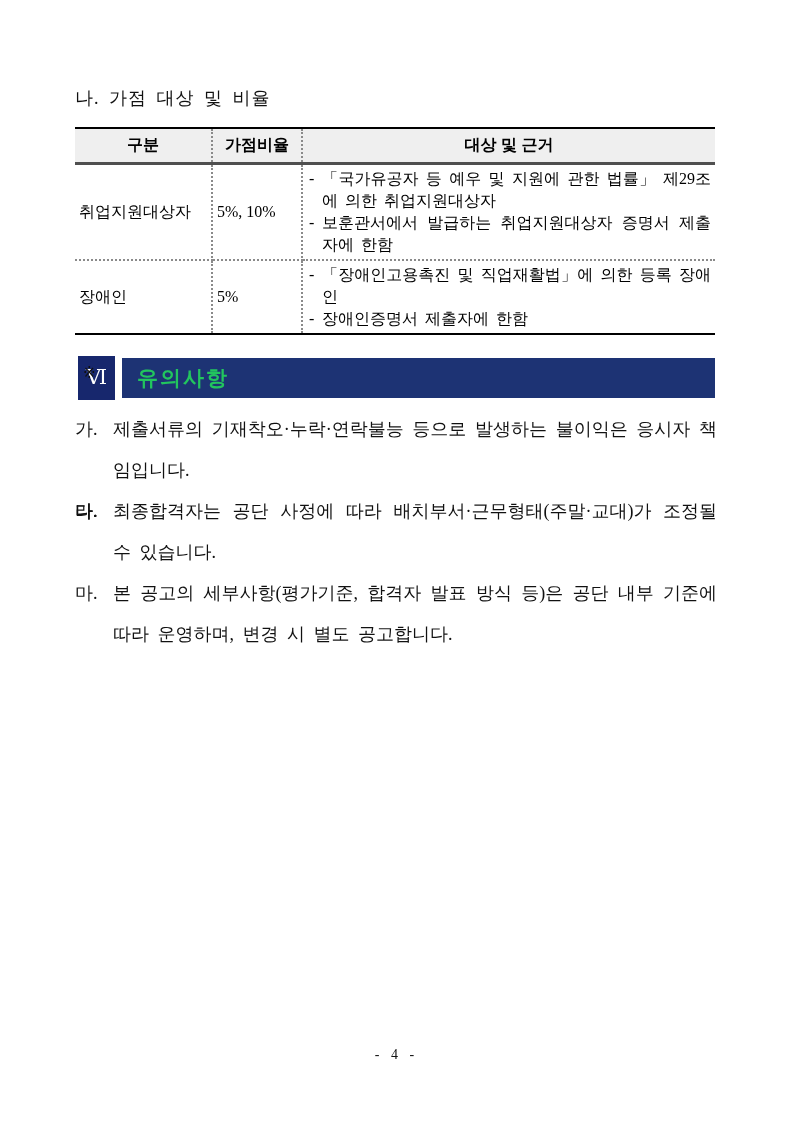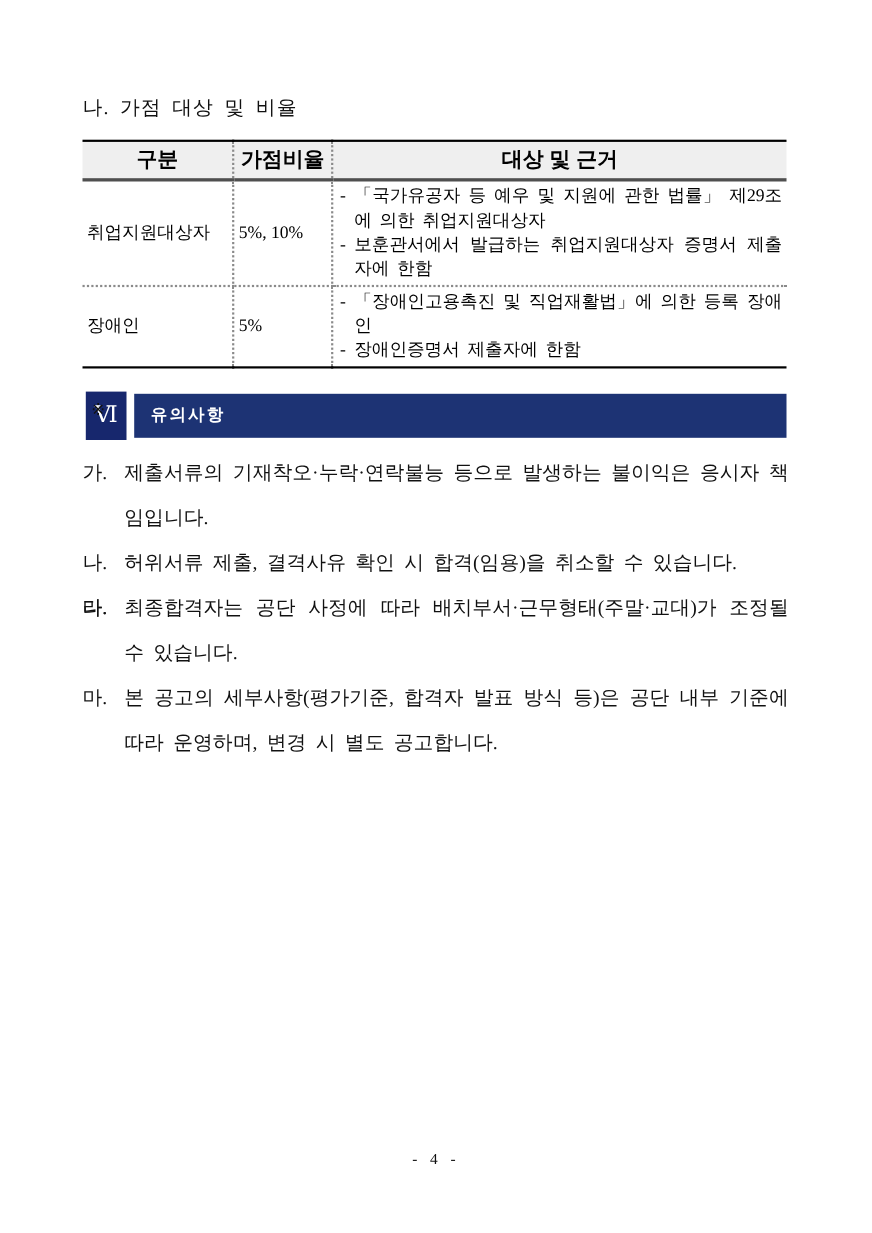--- a/index.html
+++ b/index.html
@@ -40,21 +40,21 @@
   }
   table.bonus col.c1 { width: 137px; }
   table.bonus col.c2 { width: 90px; }
   table.bonus col.c3 { width: 413px; }
   table.bonus th {
     height: 35px;
     background: #efefef;
     border-bottom: 3px solid #4f4f4f;
     font-family: "Liberation Sans", "DejaVu Sans", sans-serif;
     font-weight: bold;
-    font-size: 19px;
+    font-size: 16px;
     text-align: center;
     vertical-align: middle;
   }
   table.bonus th.div, table.bonus td.div {
     border-right: 2px dotted #8a8a8a;
   }
   table.bonus tbody tr.sep td {
     border-bottom: 2px dotted #8a8a8a;
   }
   table.bonus td {
@@ -126,24 +126,24 @@
       repeating-linear-gradient(90deg,
         rgba(255,255,255,0) 0px, rgba(255,255,255,0) 16px,
         rgba(255,255,255,0.30) 16px, rgba(255,255,255,0.30) 17px),
       linear-gradient(90deg,
         #1d3374 0%, #1e3577 18%, #2e4583 32%, #4d6298 46%,
         #7purple 0%, #7d92b8 60%, #a9b8d3 72%, #ccd5e6 82%,
         #e9edf5 91%, #fbfcfe 98%, #ffffff 100%);
     background-color: #1d3374;
   }
   .title-bar .title-text {
-    color: #ffffff;
+    color: #22c55e;
     font-family: "Liberation Sans", "DejaVu Sans", sans-serif;
     font-weight: bold;
-    font-size: 15px;
+    font-size: 21px;
     letter-spacing: 2px;
     margin-left: 15px;
   }
 
   
   .items {
     margin-top: 9px;
     width: 642px;
   }
   .item {
@@ -238,21 +238,20 @@
     </div>
   </div>
 
   <div class="items">
     <div class="item">
       <span class="marker">가.</span>
       <span>제출서류의 기재착오·누락·연락불능 등으로 발생하는 불이익은 응시자 책임입니다.</span>
     </div>
     <div class="item">
       <span class="marker">나.</span>
-      <span>허위서류 제출, 결격사유 확인 시 합격(임용)을 취소할 수 있습니다.</span>
     </div>
     <div class="item">
       <span class="marker">다.</span>
     </div>
     <div class="item">
       <span class="marker">라.</span>
       <span>최종합격자는 공단 사정에 따라 배치부서·근무형태(주말·교대)가 조정될 수 있습니다.</span>
     </div>
     <div class="item">
       <span class="marker">마.</span>

